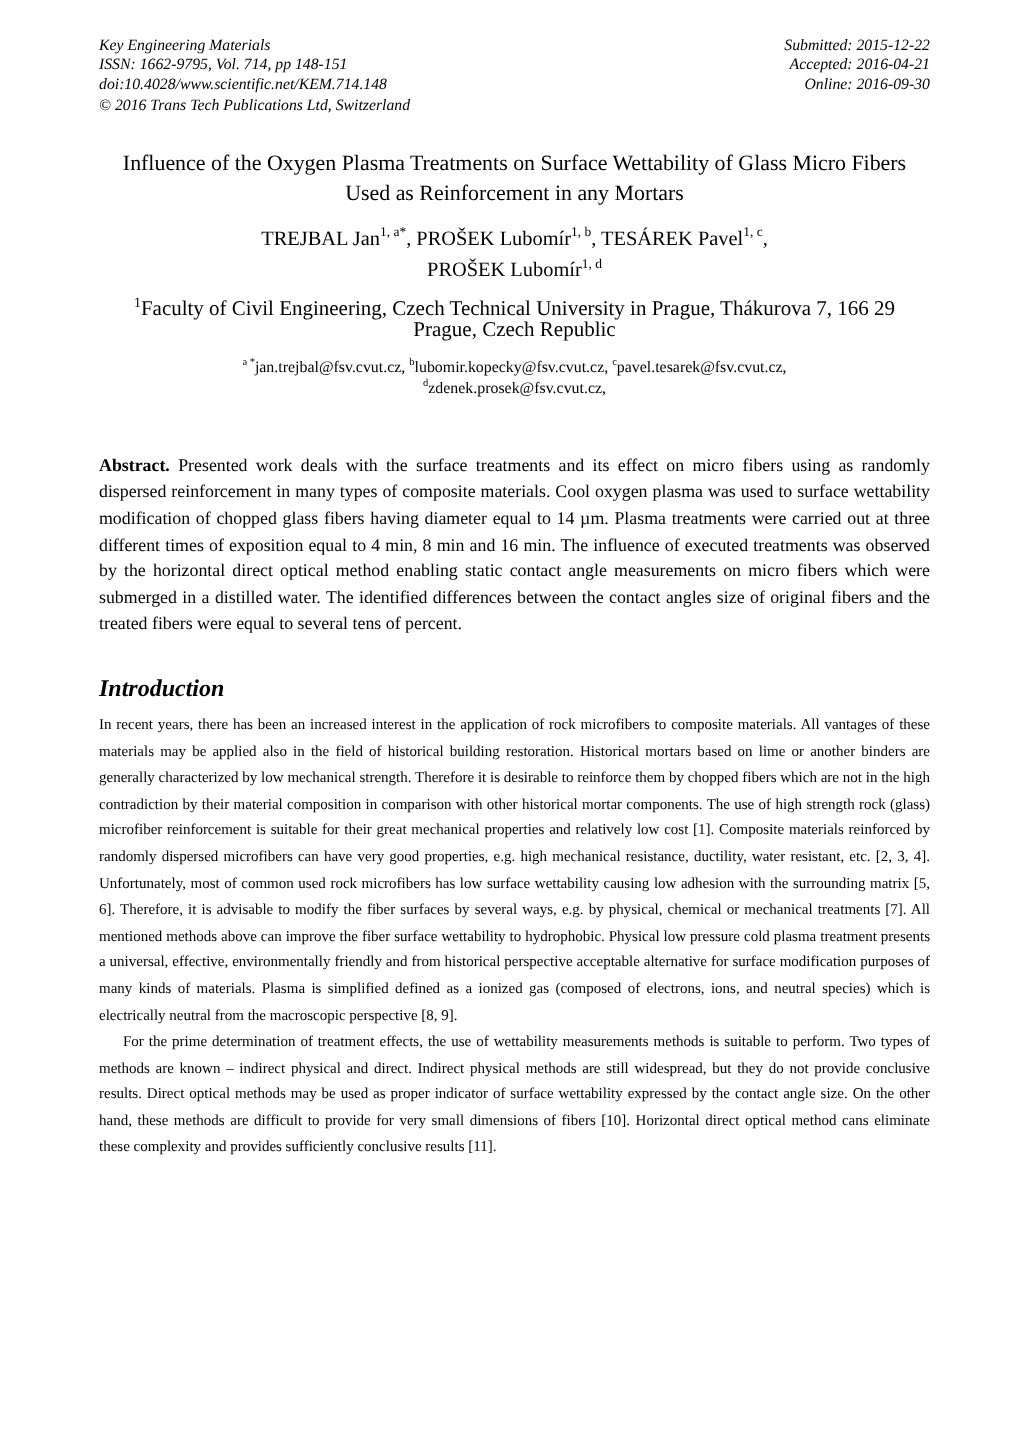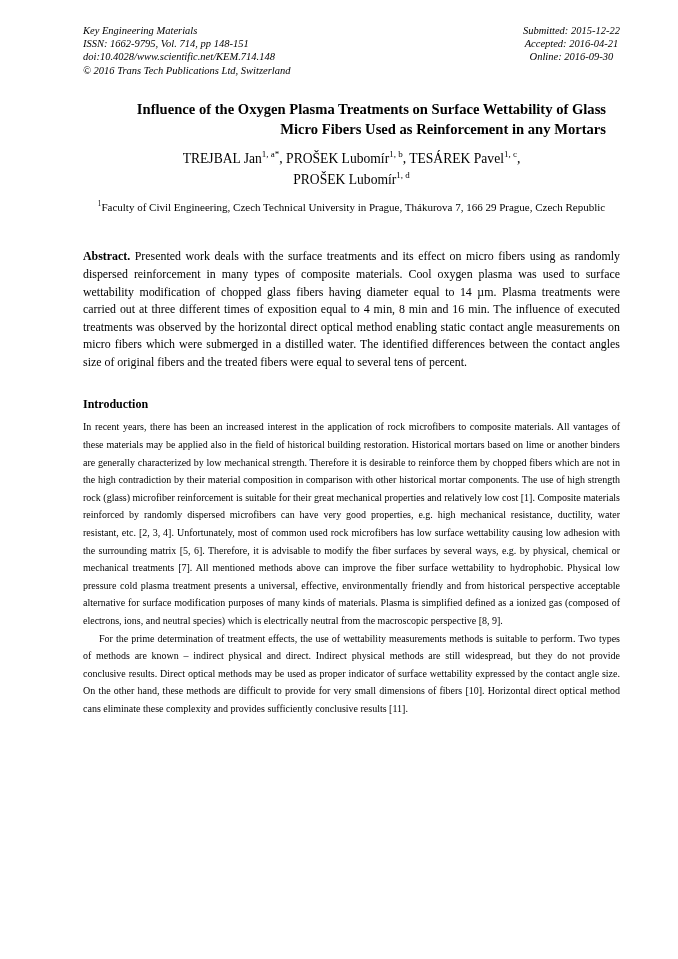--- a/index.html
+++ b/index.html
@@ -11,42 +11,42 @@
     width: 678px;
     height: 959px;
     font-family: "Liberation Serif", serif;
     color: #000000;
   }
   .page {
     position: relative;
     width: 678px;
     height: 748px;
     box-sizing: border-box;
-    padding: 24px 58px 0 83px;
+    padding: 24px 58px 0 66px;
   }
 
   
   .header {
     display: flex;
     justify-content: space-between;
     font-style: italic;
     font-size: 10.5px;
     line-height: 13.2px;
   }
   .header-left, .header-right {
     white-space: pre-line;
   }
   .header-right {
-    text-align: center;
+    text-align: right;
   }
 
   
   .title {
-    text-align: right;
-    font-weight: bold;
+    text-align: center;
+    font-weight: normal;
     font-size: 14.6px;
     line-height: 20px;
     margin-top: 22px;
     padding: 0 14px;
   }
 
   
   .authors {
     text-align: center;
     font-size: 13.6px;
@@ -56,21 +56,21 @@
   }
   sup {
     font-size: 0.66em;
     vertical-align: super;
     line-height: 0;
   }
 
   
   .affiliation {
     text-align: center;
-    font-size: 11px;
+    font-size: 14px;
     line-height: 14.5px;
     margin-top: 10px;
     padding: 0 14px;
   }
 
   
   .emails {
     text-align: center;
     font-size: 10.6px;
     line-height: 14.5px;
@@ -91,24 +91,25 @@
   .abstract {
     font-size: 11.9px;
     line-height: 17.6px;
     margin-top: 34px;
     text-align: justify;
   }
   .abstract b { font-weight: bold; }
 
   
   .section-head {
-    font-size: 12px;
+    font-size: 16px;
     font-weight: bold;
     margin-top: 26px;
     margin-bottom: 6px;
+    font-style: italic;
   }
   .body-par {
     font-size: 10px;
     line-height: 17.6px;
     text-align: justify;
   }
   .body-par.indent {
     text-indent: 16px;
   }
 </style>
@@ -132,20 +133,25 @@
   <div class="authors">
     <span>TREJBAL Jan</span><sup>1, a*</sup><span>, PROŠEK Lubomír</span><sup>1, b</sup><span>, TESÁREK Pavel</span><sup>1, c</sup><span>,</span>
     <br>
     <span>PROŠEK Lubomír</span><sup>1, d</sup>
   </div>
 
   <div class="affiliation">
     <sup>1</sup><span>Faculty of Civil Engineering, Czech Technical University in Prague, Thákurova 7, 166 29 Prague, Czech Republic</span>
   </div>
 
+  <div class="emails">
+    <sup>a *</sup><span>jan.trejbal@fsv.cvut.cz, </span><sup>b</sup><span>lubomir.kopecky@fsv.cvut.cz, </span><sup>c</sup><span>pavel.tesarek@fsv.cvut.cz,</span>
+    <br>
+    <sup>d</sup><span>zdenek.prosek@fsv.cvut.cz,</span>
+  </div>
 
 
   <div class="abstract">
     <b>Abstract.</b><span> Presented work deals with the surface treatments and its effect on micro fibers using as randomly dispersed reinforcement in many types of composite materials. Cool oxygen plasma was used to surface wettability modification of chopped glass fibers having diameter equal to 14 µm. Plasma treatments were carried out at three different times of exposition equal to 4 min, 8 min and 16 min. The influence of executed treatments was observed by the horizontal direct optical method enabling static contact angle measurements on micro fibers which were submerged in a distilled water. The identified differences between the contact angles size of original fibers and the treated fibers were equal to several tens of percent.</span>
   </div>
 
   <div class="section-head">Introduction</div>
 
   <div class="body-par">In recent years, there has been an increased interest in the application of rock microfibers to composite materials. All vantages of these materials may be applied also in the field of historical building restoration. Historical mortars based on lime or another binders are generally characterized by low mechanical strength. Therefore it is desirable to reinforce them by chopped fibers which are not in the high contradiction by their material composition in comparison with other historical mortar components. The use of high strength rock (glass) microfiber reinforcement is suitable for their great mechanical properties and relatively low cost [1]. Composite materials reinforced by randomly dispersed microfibers can have very good properties, e.g. high mechanical resistance, ductility, water resistant, etc. [2, 3, 4].  Unfortunately, most of common used rock microfibers has low surface wettability causing low adhesion with the surrounding matrix [5, 6]. Therefore, it is advisable to modify the fiber surfaces by several ways, e.g. by physical, chemical or mechanical treatments [7]. All mentioned methods above can improve the fiber surface wettability to hydrophobic. Physical low pressure cold plasma treatment presents a universal, effective, environmentally friendly and from historical perspective acceptable alternative for surface modification purposes of many kinds of materials. Plasma is simplified defined as a ionized gas (composed of electrons, ions, and neutral species) which is electrically neutral from the macroscopic perspective [8, 9].</div>
 

